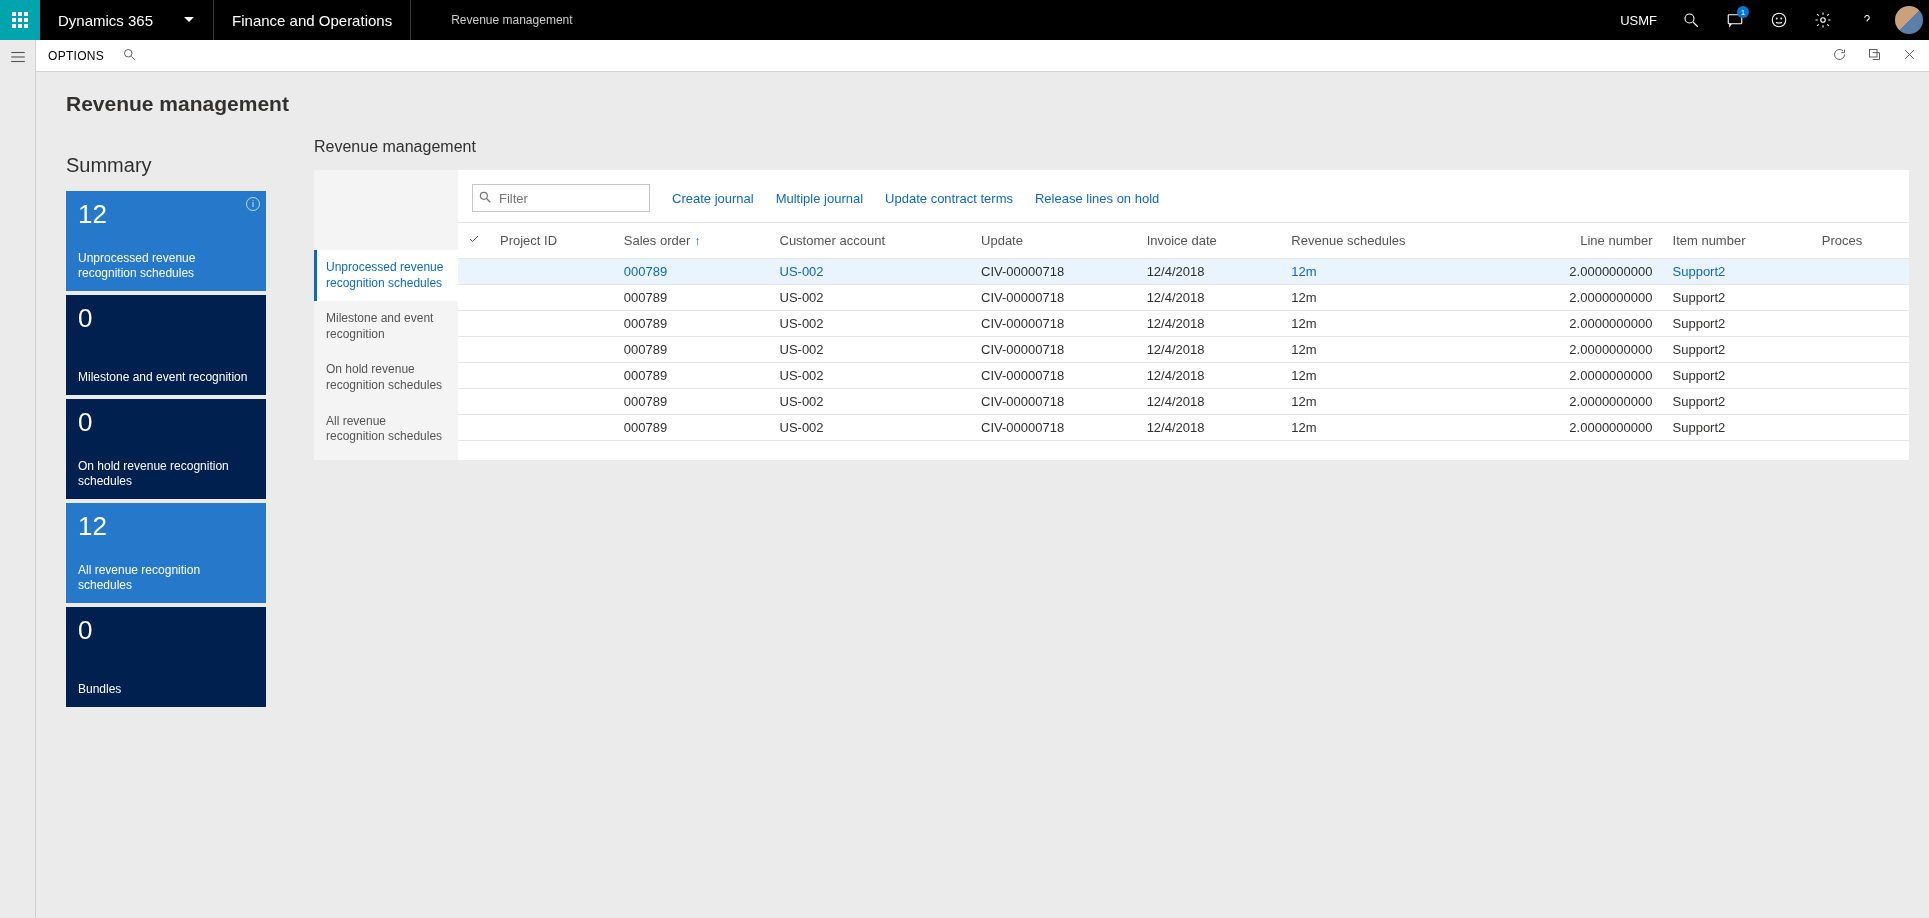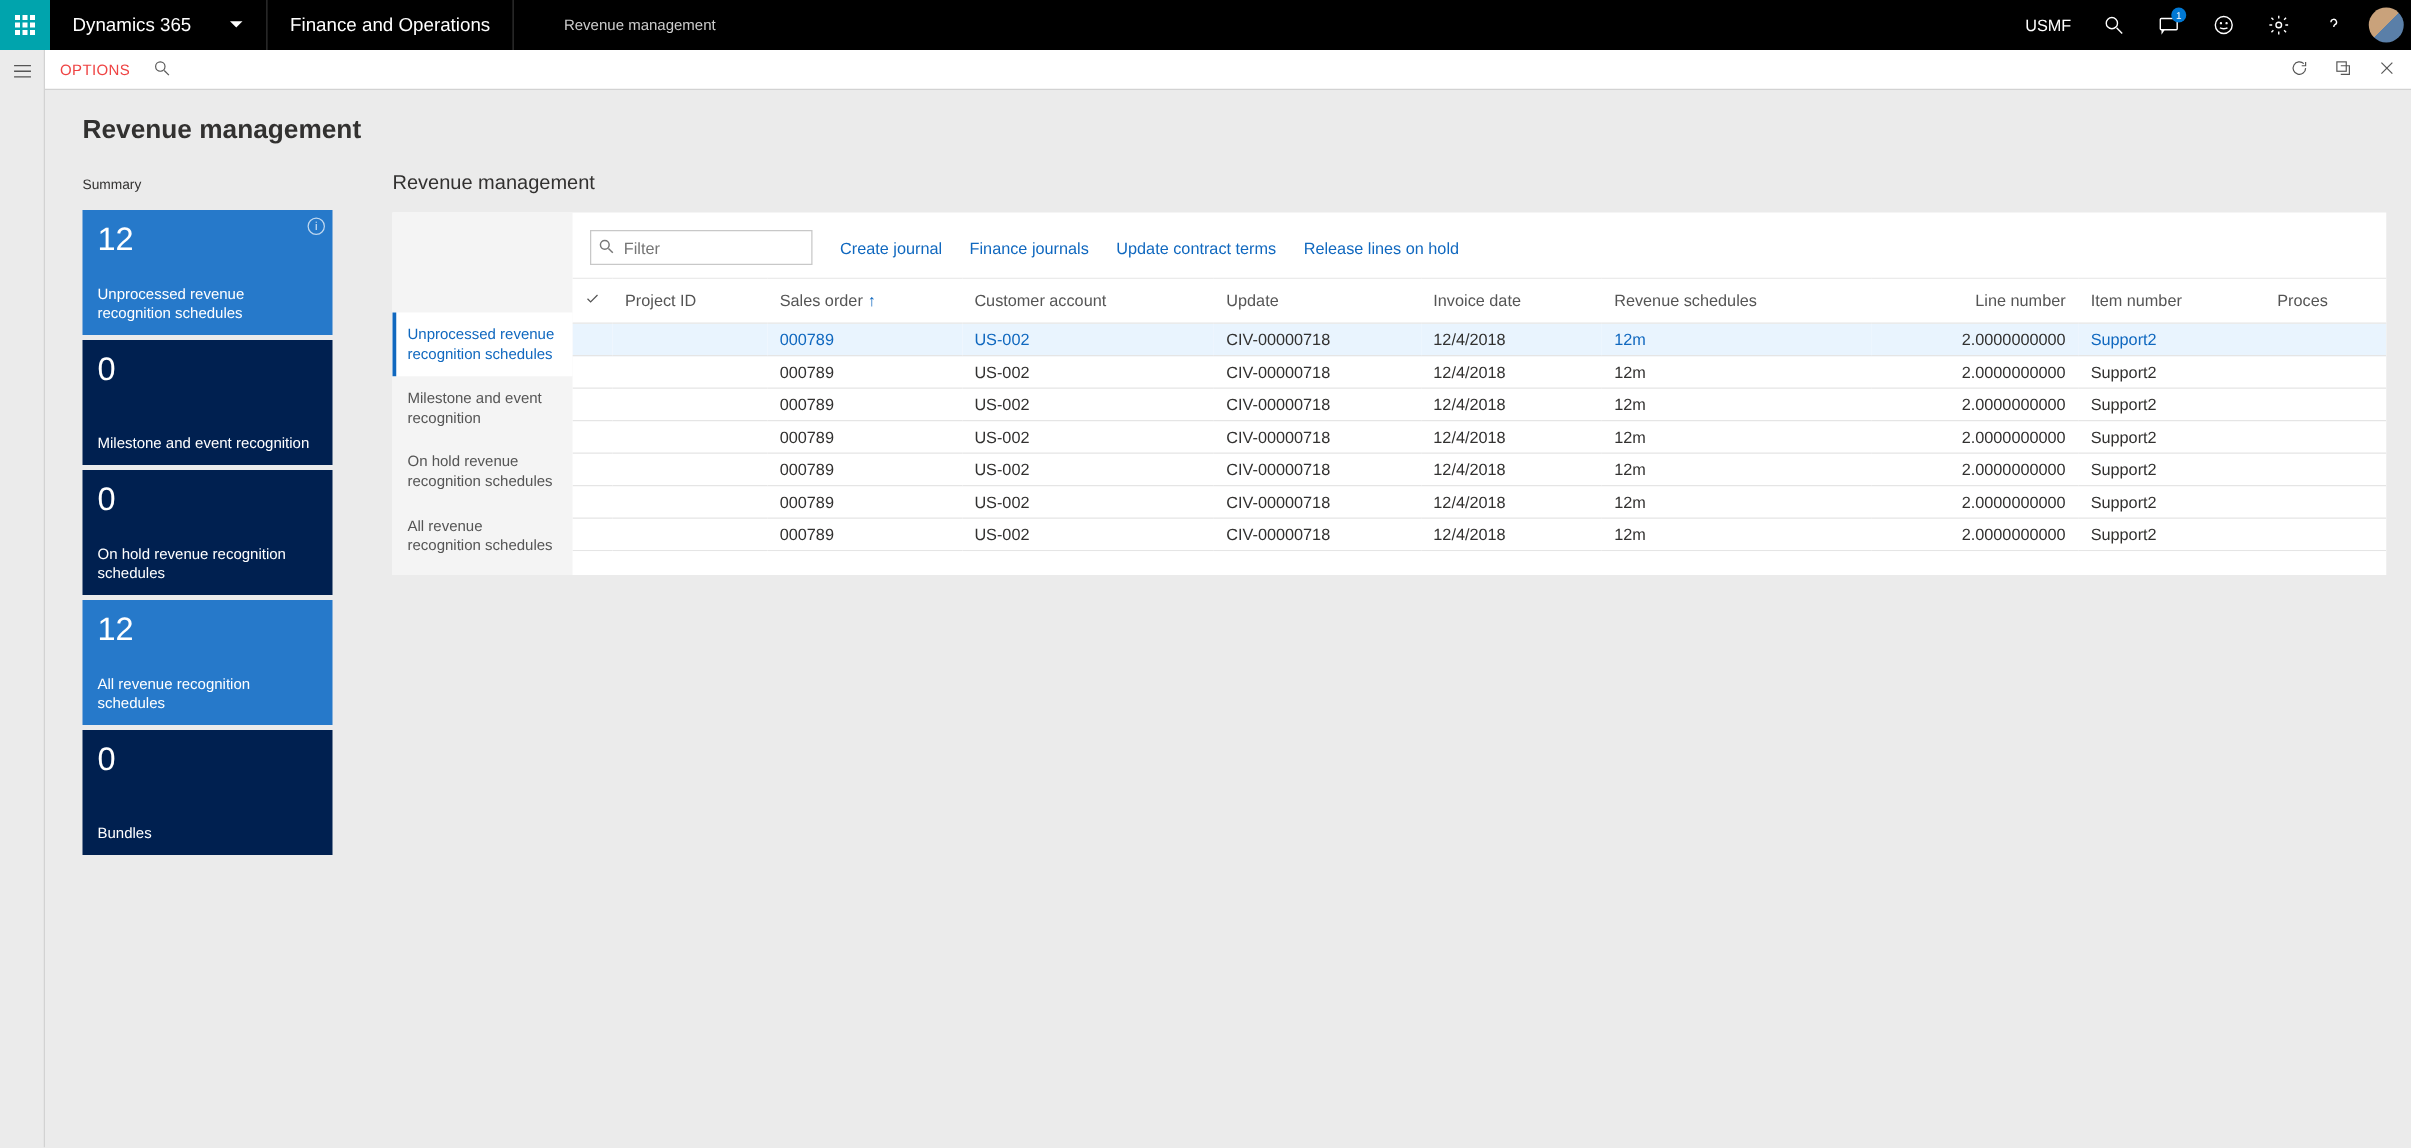--- a/index.html
+++ b/index.html
@@ -36,30 +36,30 @@
   .avatar{width:40px;display:flex;align-items:center;justify-content:center;}
   .avatar .pic{width:28px;height:28px;border-radius:50%;background:linear-gradient(135deg,#c9a27b 0 50%,#5a7fa8 50% 100%);}
   
   .shell{display:flex;height:calc(100% - 40px);}
   .navrail{width:36px;background:var(--body-bg);border-right:1px solid var(--border);display:flex;justify-content:center;padding-top:8px;}
   .navrail svg{width:18px;height:18px;stroke:#555;fill:none;stroke-width:1.5;}
   .content{flex:1;display:flex;flex-direction:column;min-width:0;}
   
   .actionbar{height:32px;background:var(--actionbar-bg);border-bottom:1px solid var(--border);display:flex;align-items:center;justify-content:space-between;padding:0 12px;}
   .actionbar .left{display:flex;align-items:center;gap:18px;}
-  .actionbar .opt{font-size:12px;letter-spacing:.3px;color:#ef4444;cursor:pointer;}
+  .actionbar .opt{font-size:12px;letter-spacing:.3px;color:#000000;cursor:pointer;}
   .actionbar .ico{cursor:pointer;}
   .actionbar .ico svg{width:15px;height:15px;stroke:#555;fill:none;stroke-width:1.5;}
   .actionbar .right{display:flex;align-items:center;gap:20px;}
   
   .page{flex:1;overflow:auto;padding:20px 20px 40px 30px;}
   .page-title{font-size:21px;font-weight:600;margin:0 0 22px 0;}
   .columns{display:flex;gap:48px;align-items:flex-start;}
   
-  .summary-head{font-size:11px;margin:4px 0 14px 0;font-weight:400;}
+  .summary-head{font-size:20px;margin:16px 0 14px 0;font-weight:400;}
   .tiles{display:flex;flex-direction:column;gap:4px;}
   .tile{width:200px;height:100px;color:#fff;padding:10px 12px;display:flex;flex-direction:column;justify-content:space-between;cursor:pointer;position:relative;}
   .tile.light{background:var(--tile-light);}
   .tile.dark{background:var(--tile-dark);}
   .tile .num{font-size:26px;font-weight:300;line-height:1;}
   .tile .lbl{font-size:12px;line-height:1.25;}
   .tile .info{position:absolute;top:6px;right:6px;width:14px;height:14px;border:1px solid rgba(255,255,255,.7);border-radius:50%;display:flex;align-items:center;justify-content:center;font-size:9px;color:rgba(255,255,255,.85);}
   
   .right-col{flex:1;min-width:0;}
   .section-head{font-size:16px;margin:0 0 14px 0;font-weight:400;}
@@ -242,21 +242,21 @@
               <div class="toolbar">
                 <div class="filterbox">
                   <svg viewBox="0 0 24 24">
                       <circle cx="10" cy="10" r="6"></circle>
                       <line x1="15" y1="15" x2="21" y2="21"></line>
                     </svg>
                   <input type="text" placeholder="Filter" style="">
                 </div>
 
               <span class="cmd">Create journal</span>
-                  <span class="cmd">Finance journals</span>
+                  <span class="cmd">Multiple journal</span>
                   <span class="cmd">Update contract terms</span>
                   <span class="cmd">Release lines on hold</span>
                 </div>
 
               <div class="grid">
                 <table>
                   <thead>
                       <tr id="grid-head">
                         <th class="chk"><svg viewBox="0 0 24 24">
                             <polyline points="4 12 9 17 20 6"></polyline>

